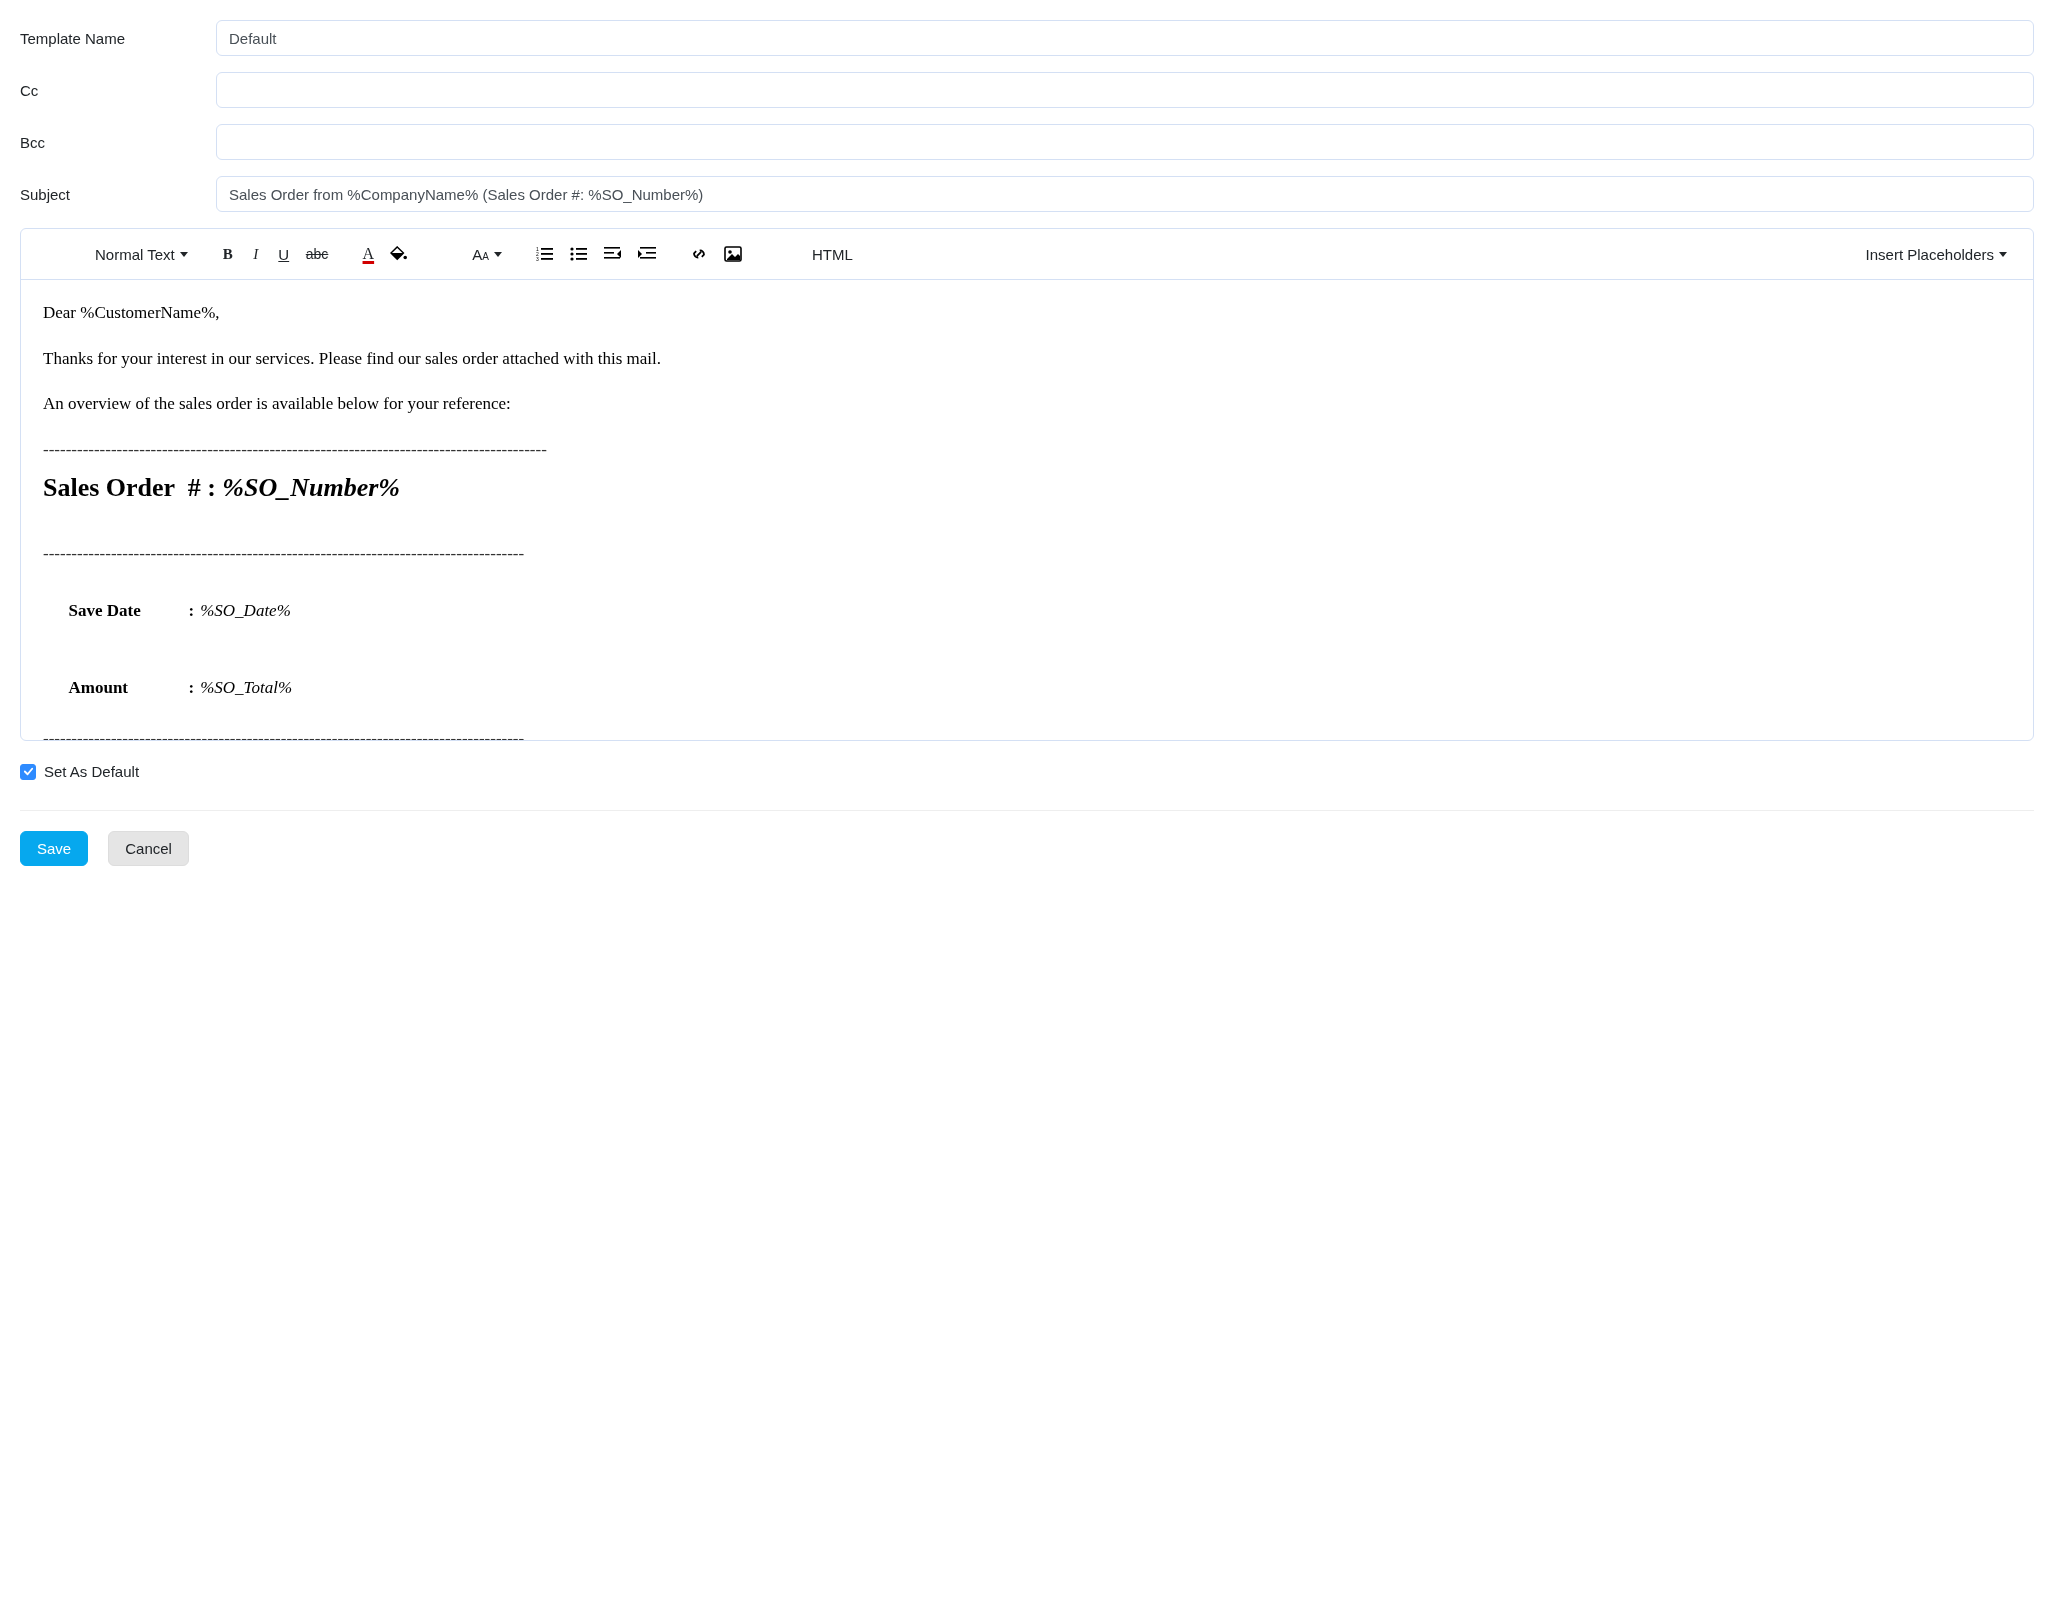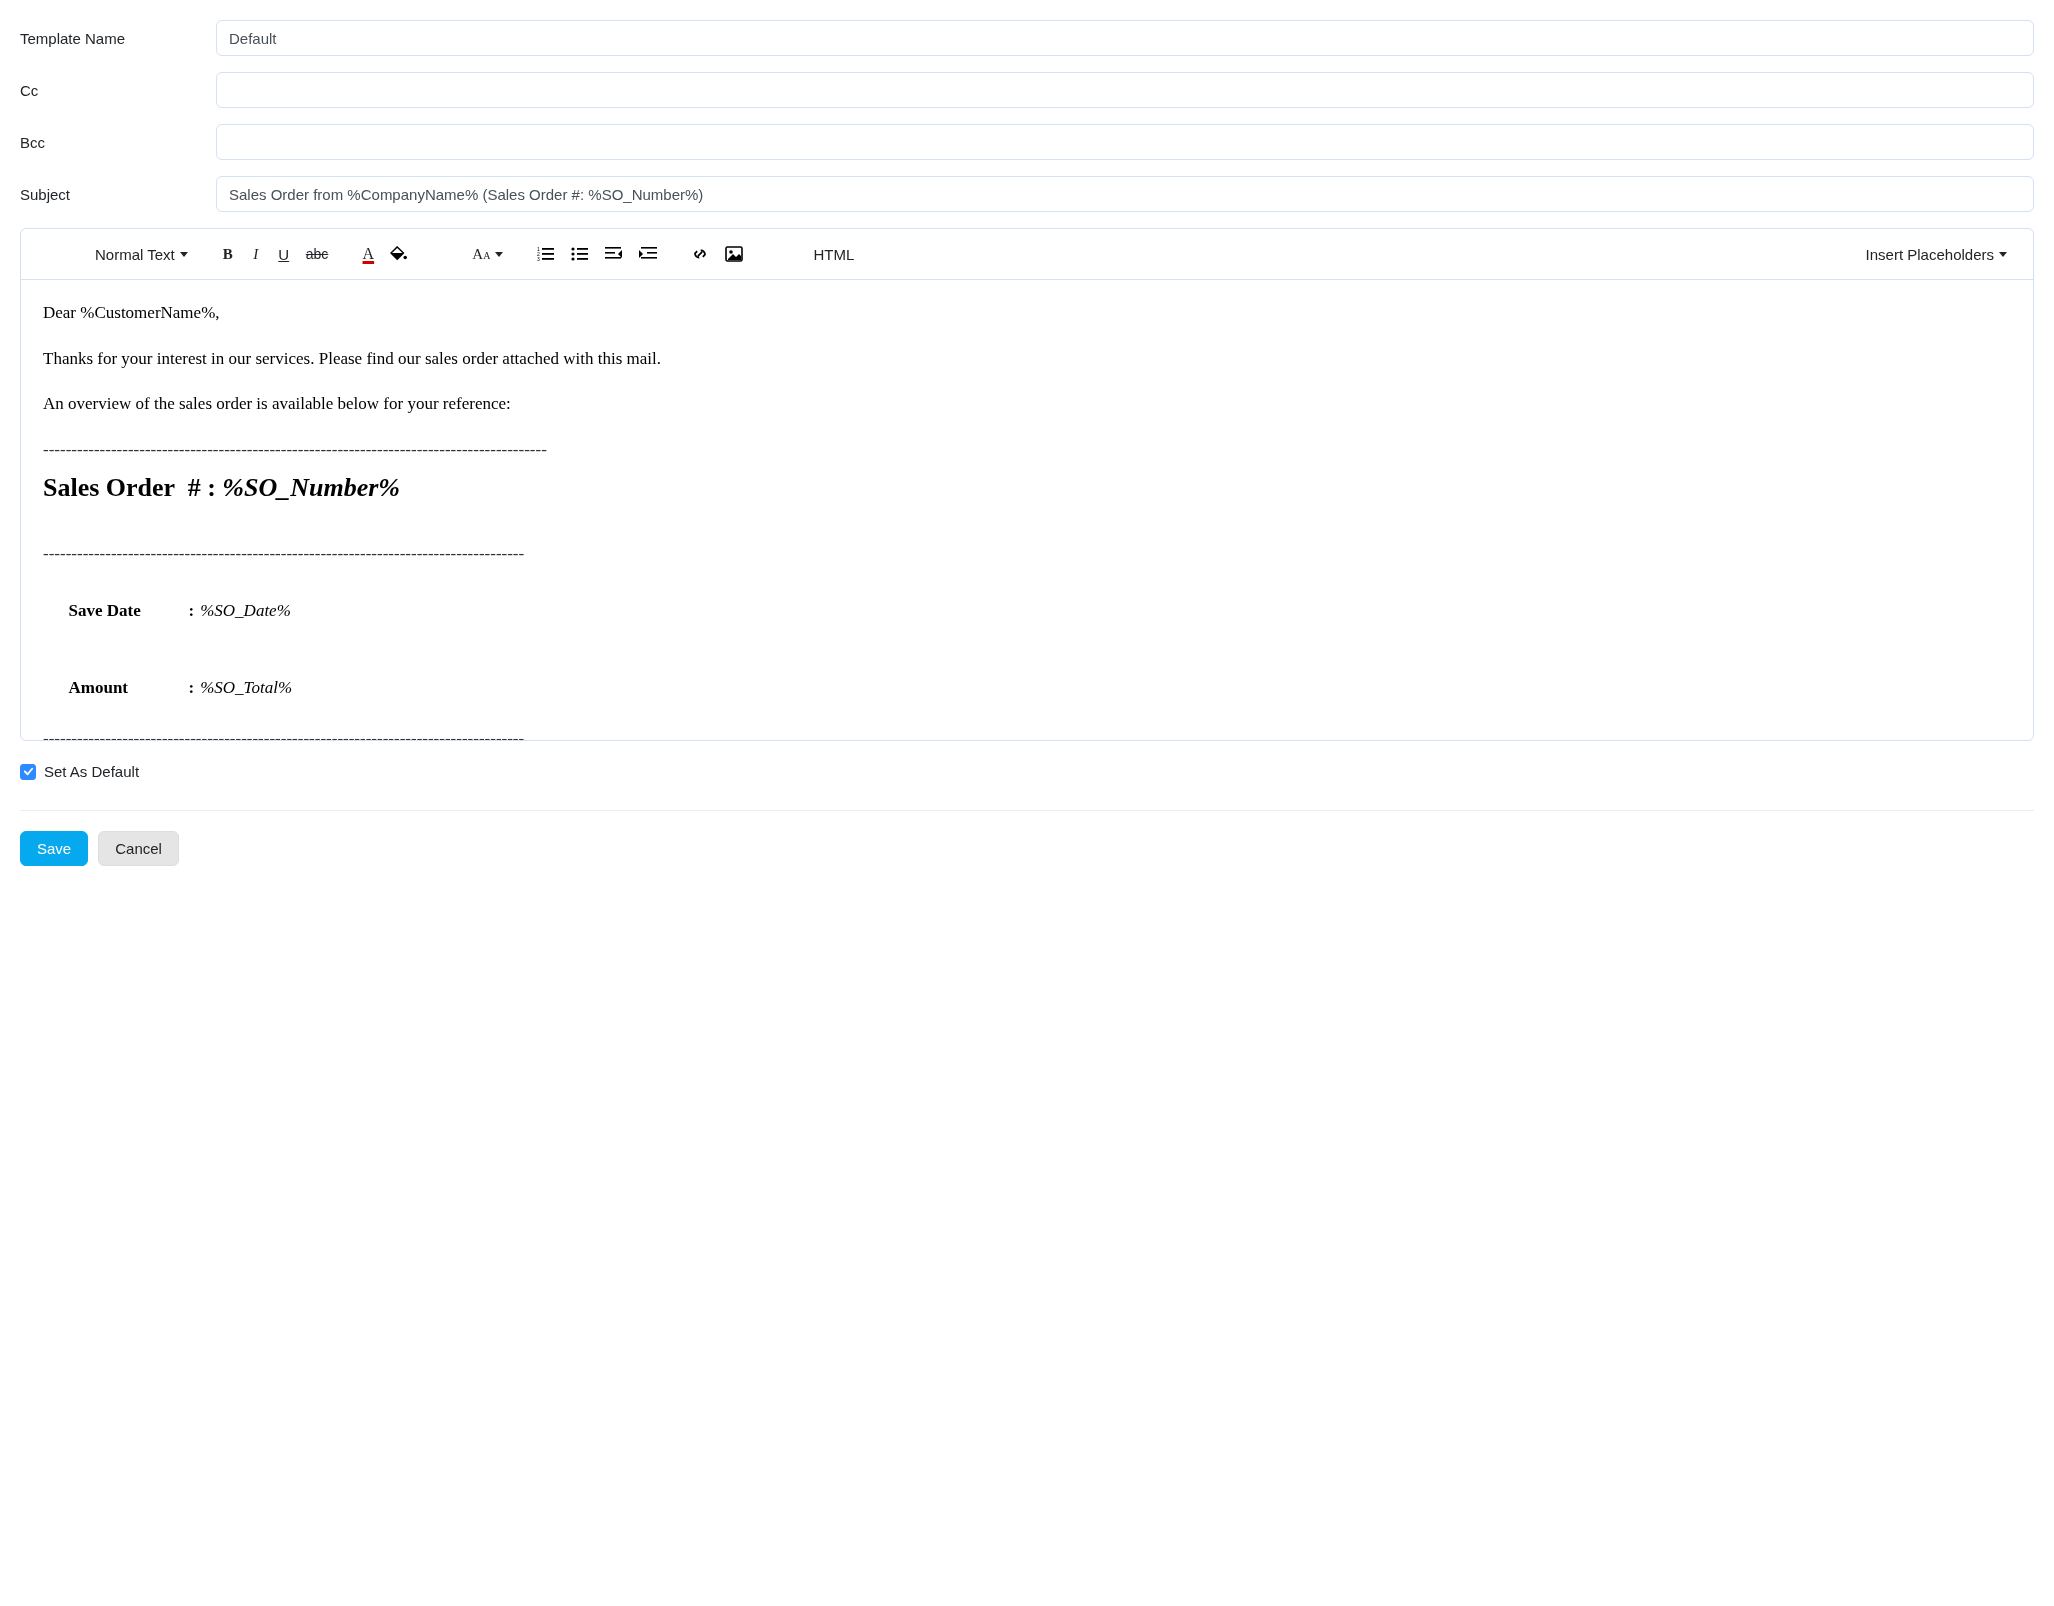--- a/index.html
+++ b/index.html
@@ -124,21 +124,21 @@
     align-items: center;
     justify-content: center;
     cursor: pointer;
   }
   .checkbox svg { display: block; }
 
   .footer-bar {
     border-top: 1px solid #eee;
     padding-top: 20px;
     display: flex;
-    gap: 10px;
+    gap: 20px;
   }
   .btn-primary {
     background: #0ea5e9;
     background: #00a3e0;
     background: #00a4ef;
     background: #00a9e0;
     background: #00a7e1;
     background: #00a4e4;
     background: #06a8ee;
     color: #fff;
@@ -201,21 +201,21 @@
 
     <button class="tb-btn">
       <svg width="18" height="16" viewBox="0 0 20 18">
         <path d="M8 1 L15 8 L8 15 L1 8 Z" fill="none" stroke="#000" stroke-width="1.6"></path>
         <path d="M1 8 L15 8 L8 15 Z" fill="#000"></path>
         <circle cx="17" cy="13" r="2" fill="#000"></circle>
       </svg>
     </button>
 
     <button class="tb-btn tb-text">
-      <span style="font-family:Liberation Serif, serif;">A<span style="font-size:10px;">A</span></span>
+      <span style="font-family:Liberation Sans, sans-serif;">A<span style="font-size:10px;">A</span></span>
       <span class="caret-down"></span>
     </button>
     <span class="tb-sep"></span>
 
     <button class="tb-btn">
       <svg width="18" height="16" viewBox="0 0 18 16">
           <text x="0" y="5" font-size="5" fill="#000">1</text>
           <rect x="5" y="2" width="12" height="1.8" fill="#000"></rect>
           <text x="0" y="10" font-size="5" fill="#000">2</text>
           <rect x="5" y="7" width="12" height="1.8" fill="#000"></rect>

